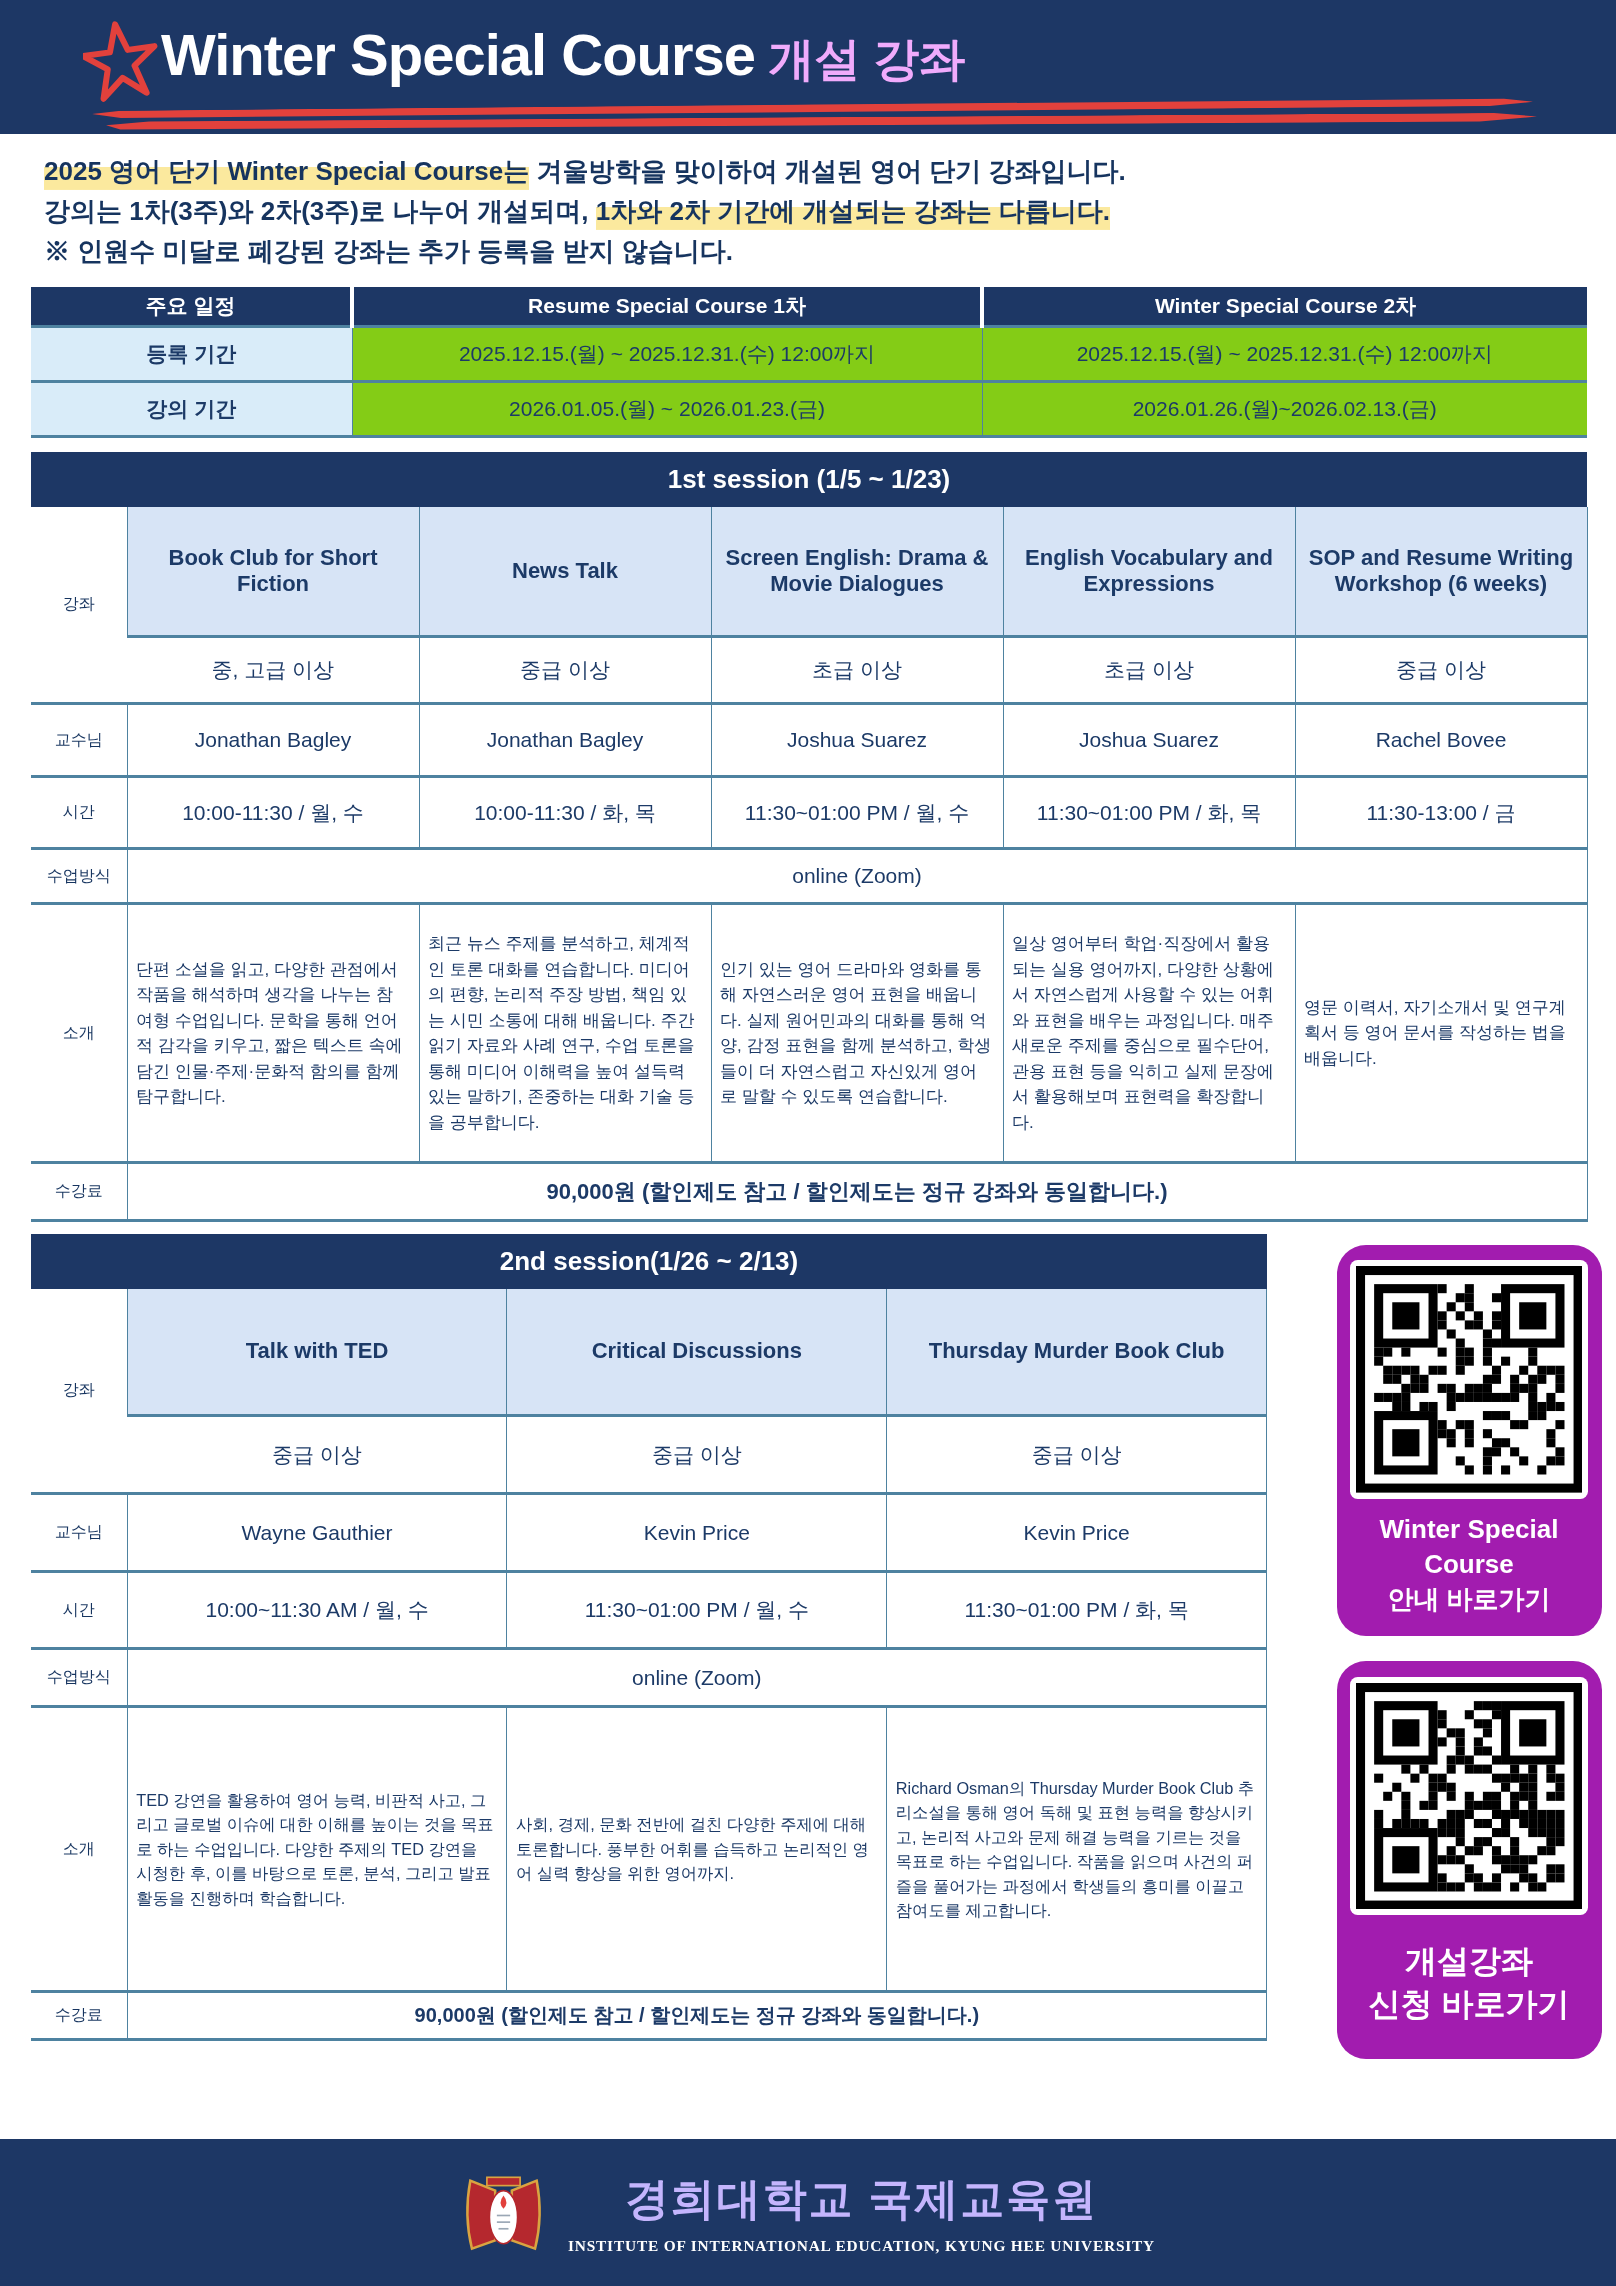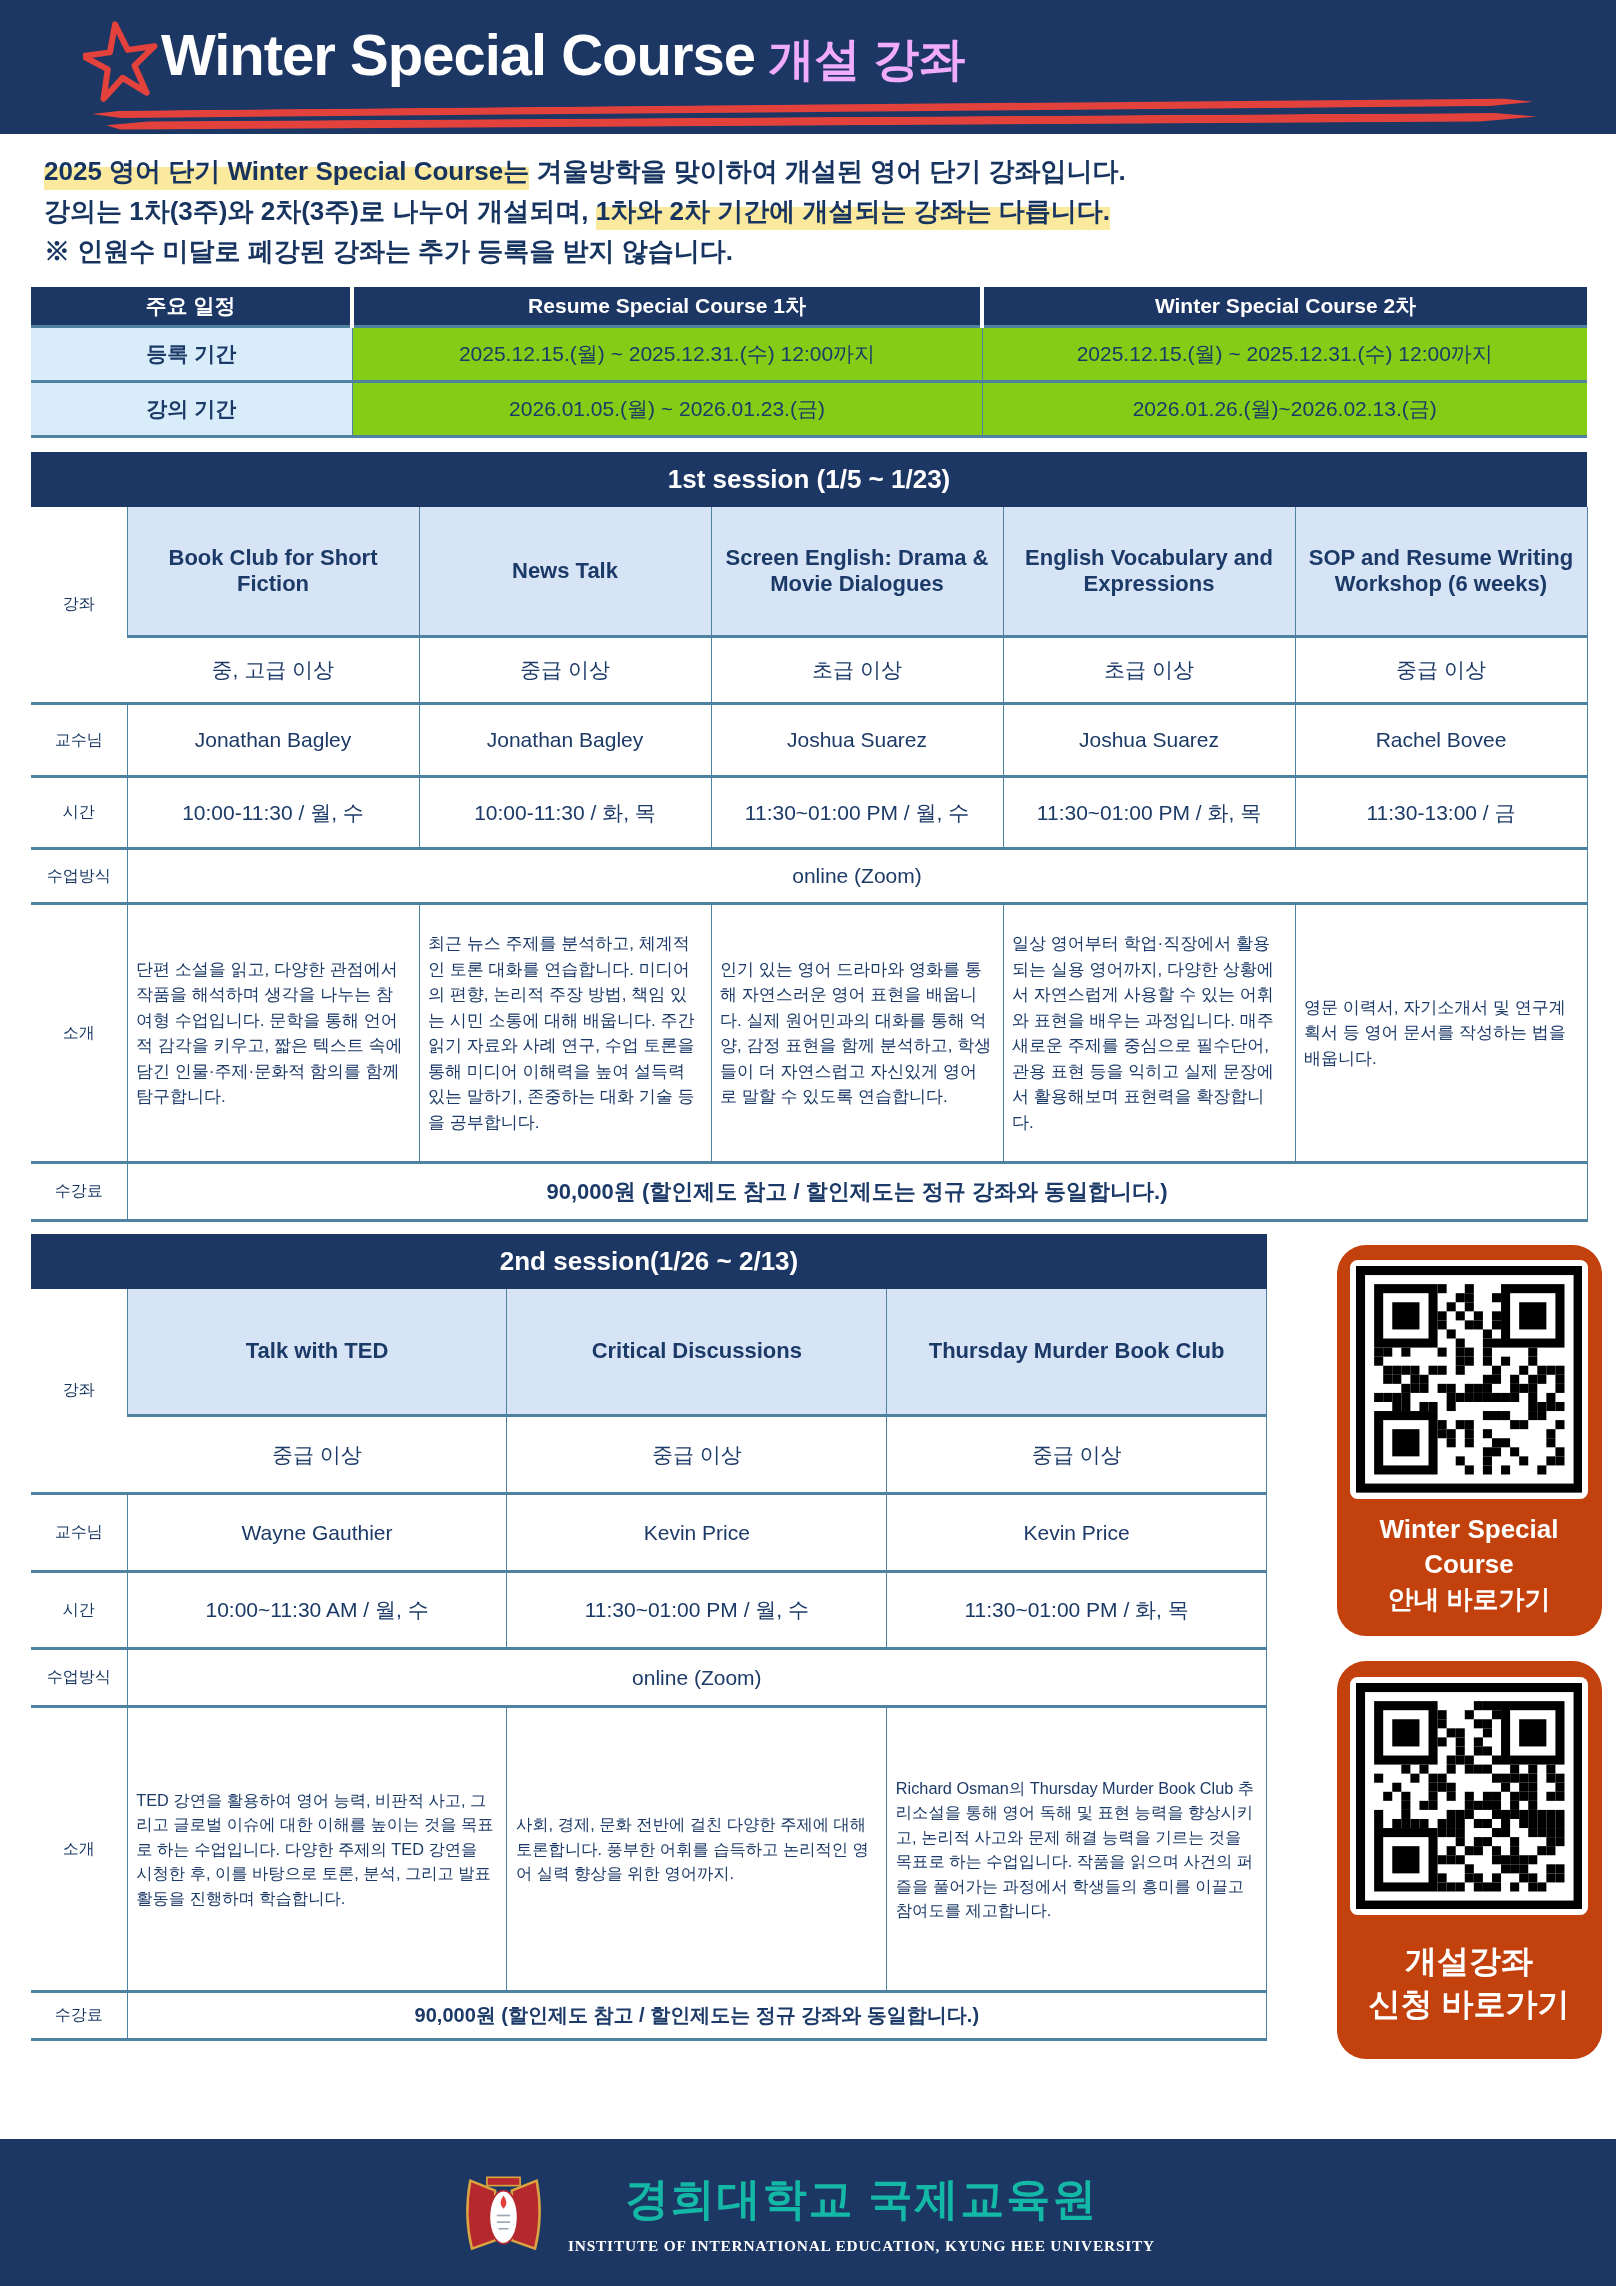--- a/index.html
+++ b/index.html
@@ -57,33 +57,33 @@
   .session2 { width: 1236px; }
   .s2 .row-name td { height: 127px; } .s2 .row-level td { height: 78px; }
   .s2 .row-prof td { height: 78px; } .s2 .row-time td { height: 77px; }
   .s2 .row-method td { height: 58px; } .s2 .row-desc td { height: 285px; }
   .s2 .row-fee td { height: 48px; }
   .s2 .col-l { width: 96px; } .s2 .col-c { width: 379px; }
   .s2 .desc { font-size: 16.3px; }
   .s2 .fee { font-size: 20px; }
 
   .qr-col { width: 350px; display: flex; flex-direction: column; align-items: center; padding-left: 54px; }
-  .qr-card { width: 265px; background: #c2410c; border-radius: 29px; padding: 15.4px 13.4px 19px; margin-top: 11.5px; }
+  .qr-card { width: 265px; background: #a21caf; border-radius: 29px; padding: 15.4px 13.4px 19px; margin-top: 11.5px; }
   .qr-card + .qr-card { margin-top: 25px; }
   .qr-white { background: #fff; border-radius: 7.7px; padding: 5.8px; }
   .qr-white svg { display: block; width: 100%; height: auto; }
   .qr-caption { margin-top: 13.4px; color: #fff; text-align: center; font-weight: 700; }
   .cap1 .qr-caption { font-size: 26px; line-height: 1.35; }
   .cap2 .qr-caption { font-size: 32px; line-height: 1.35; margin-top: 25px; margin-bottom: 13.4px; }
 
   
   .footer { position: absolute; left: 0; bottom: 0; width: 100%; height: 147px; background: #1d3765; }
   .footer-inner { height: 100%; display: flex; align-items: center; justify-content: center; gap: 23px; }
   .org { display: flex; flex-direction: column; align-items: center; }
-  .org-ko { color: #14b8a6; font-size: 44px; font-weight: 700; letter-spacing: 1.9px; white-space: nowrap; }
+  .org-ko { color: #c4b5fd; font-size: 44px; font-weight: 700; letter-spacing: 1.9px; white-space: nowrap; }
   .org-en { color: #fff; font-size: 15.4px; font-family: "Liberation Serif", serif; font-weight: 700; letter-spacing: 0.8px; margin-top: 7.7px; white-space: nowrap; }
   .emblem { width: 83px; height: 94px; }
 </style>
 </head>
 <body>
 
 <div class="page">
 
   <header class="hero">
     <svg class="star" viewBox="0 0 100 120">

